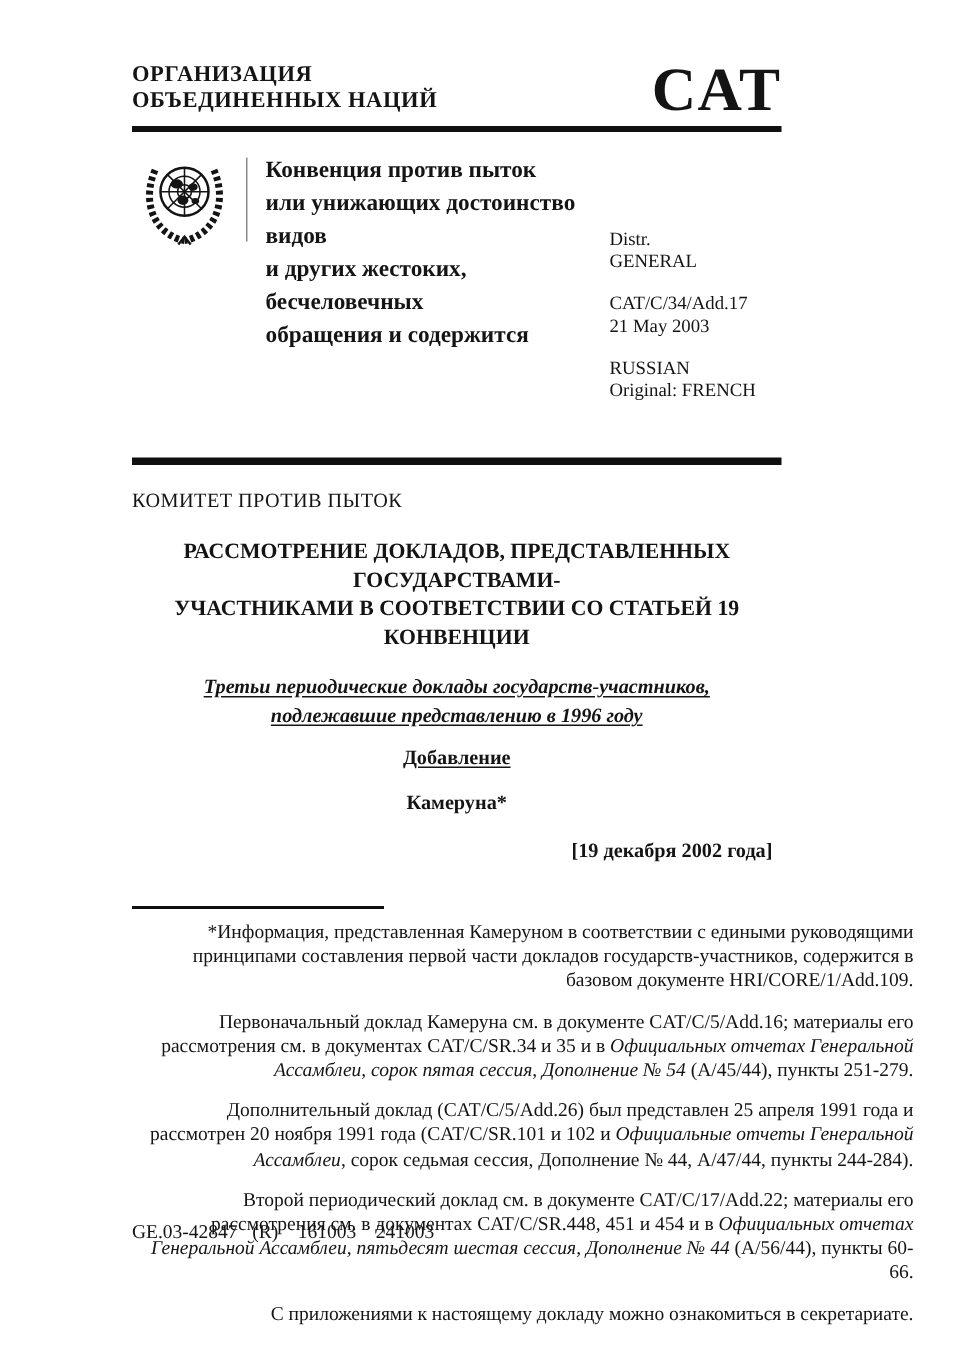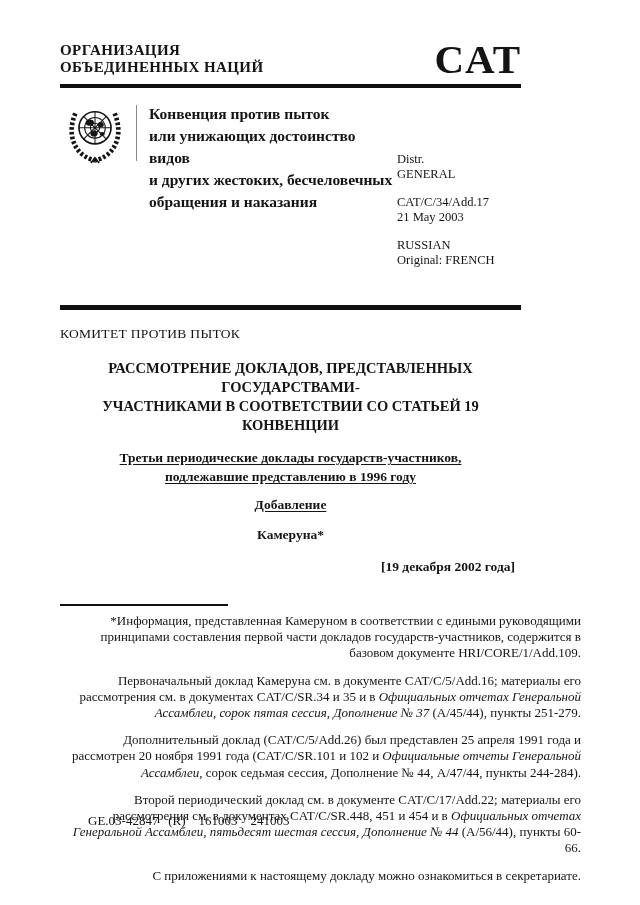--- a/index.html
+++ b/index.html
@@ -5,21 +5,21 @@
   * { margin: 0; padding: 0; box-sizing: border-box; }
   html, body { background: #ffffff; }
   body {
     width: 640px; height: 905px;
     font-family: "Liberation Serif", serif;
     color: #141414;
     position: relative;
     overflow: hidden;
   }
   .page { position: absolute; inset: 0; background: #fff; }
-  .content { padding: 40px 31px 0 60px; width: 552px; }
+  .content { padding: 40px 31px 0 88px; width: 552px; }
 
   
   .topbar { display: flex; justify-content: space-between; align-items: flex-end; }
   .org { font-weight: bold; font-size: 15px; line-height: 16.5px; letter-spacing: 0.4px; }
   .cat-big { font-weight: bold; font-size: 41px; line-height: 38px; letter-spacing: 1px; margin-bottom: -3px; }
 
   .rule { background: #101010; }
   .rule1 { height: 4px; margin-top: 9px; }
   .rule2 { height: 5px; margin-top: 24px; }
 
@@ -27,21 +27,21 @@
   .masthead { display: flex; margin-top: 15px; min-height: 110px; }
   .emblem { flex: 0 0 auto; margin-left: 6px; }
   .vdivider { width: 1px; background: #8a8a8a; height: 56px; margin: 2px 12px 0 12px; flex: 0 0 auto; }
   .conv-title { font-weight: bold; font-size: 15.5px; line-height: 22px; width: 300px; }
   .distr-block { margin-left: auto; width: 150px; font-size: 12.5px; line-height: 15px; padding-top: 2px; margin-top: 47px; }
   .distr-group { margin-bottom: 13px; }
 
   
   .committee { margin-top: 16px; font-size: 13.5px; letter-spacing: 0.3px; }
   .doc-title { margin-top: 17px; text-align: center; font-weight: bold; font-size: 14.5px; line-height: 19px; }
-  .doc-subtitle { margin-top: 13px; text-align: center; font-weight: bold; font-size: 13.5px; line-height: 19px; }
+  .doc-subtitle { margin-top: 13px; text-align: center; font-weight: bold; font-size: 13.5px; line-height: 19px; font-style: italic; }
   .u { text-decoration: underline; text-underline-offset: 2px; }
   .addendum { margin-top: 11px; text-align: center; font-weight: bold; font-size: 13.5px; }
   .country { margin-top: 14px; text-align: center; font-weight: bold; font-size: 13.5px; }
   .date-line { margin-top: 16px; text-align: right; font-weight: bold; font-size: 13.5px; padding-right: 6px; }
 
   
   .fn-rule { margin-top: 29px; width: 168px; height: 2px; background: #101010; }
   .footnotes { margin-top: 7px; font-size: 13px; line-height: 16.2px; width: 521px; }
   .fn-para { margin-bottom: 11px; text-indent: 38px; text-align: right; }
   .fn-para.has-marker { text-indent: 0; }
@@ -89,21 +89,21 @@
         </g>
         <path d="M24,58 L28,53 L32,58" stroke="#141414" stroke-width="1.5" fill="none"></path>
       </svg>
 
       <div class="vdivider"></div>
 
       <div class="conv-title">
         <div>Конвенция против пыток</div>
         <div>или унижающих достоинство видов</div>
         <div>и других жестоких, бесчеловечных</div>
-        <div>обращения и наказания</div>
+        <div>обращения и содержится</div>
       </div>
 
       <div class="distr-block">
         <div class="distr-group">
           <div>Distr.</div>
           <div>GENERAL</div>
         </div>
         <div class="distr-group">
           <div>CAT/C/34/Add.17</div>
           <div>21 May 2003</div>
@@ -132,21 +132,21 @@
     <div class="addendum u">Добавление</div>
 
     <div class="country">Камеруна*</div>
 
     <div class="date-line">[19 декабря 2002 года]</div>
 
     <div class="fn-rule"></div>
 
     <div class="footnotes" id="footnotes">
         <p class="fn-para has-marker"><span class="fn-marker">*</span><span>Информация, представленная Камеруном в соответствии с едиными руководящими принципами составления первой части докладов государств-участников, содержится в базовом документе HRI/CORE/1/Add.109.</span></p>
-        <p class="fn-para"><span>Первоначальный доклад Камеруна см. в документе CAT/C/5/Add.16;  материалы его рассмотрения см. в документах CAT/C/SR.34 и 35 и в </span><span class="it">Официальных отчетах Генеральной Ассамблеи, сорок пятая сессия, Дополнение № 37</span><span> (A/45/44), пункты 251-279.</span></p>
+        <p class="fn-para"><span>Первоначальный доклад Камеруна см. в документе CAT/C/5/Add.16;  материалы его рассмотрения см. в документах CAT/C/SR.34 и 35 и в </span><span class="it">Официальных отчетах Генеральной Ассамблеи, сорок пятая сессия, Дополнение № 54</span><span> (A/45/44), пункты 251-279.</span></p>
         <p class="fn-para"><span>Дополнительный доклад (CAT/C/5/Add.26) был представлен 25 апреля 1991 года и рассмотрен 20 ноября 1991 года (CAT/C/SR.101 и 102 и </span><span class="it">Официальные отчеты Генеральной Ассамблеи</span><span>, сорок седьмая сессия, Дополнение № 44, A/47/44, пункты 244-284).</span></p>
         <p class="fn-para"><span>Второй периодический доклад см. в документе CAT/C/17/Add.22;  материалы его рассмотрения см. в документах CAT/C/SR.448, 451 и 454 и в </span><span class="it">Официальных отчетах Генеральной Ассамблеи, пятьдесят шестая сессия, Дополнение № 44</span><span> (A/56/44), пункты 60-66.</span></p>
         <p class="fn-para"><span>С приложениями к настоящему докладу можно ознакомиться в секретариате.</span></p>
       </div>
   </div>
 
   <div class="footer">GE.03-42847&nbsp;&nbsp;&nbsp;(R)&nbsp;&nbsp;&nbsp;&nbsp;161003&nbsp;&nbsp;&nbsp;&nbsp;241003</div>
 </div>
 
 </body></html>

